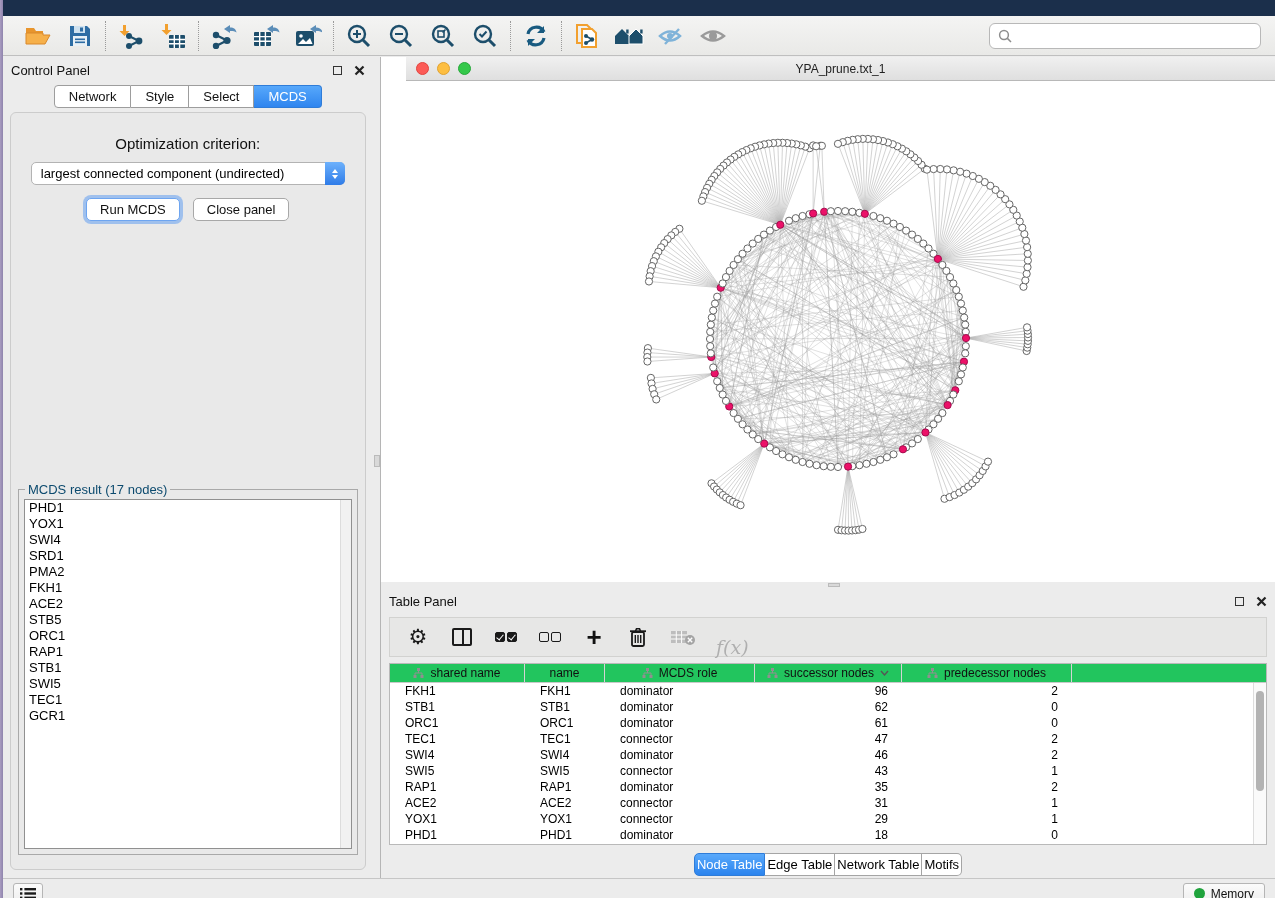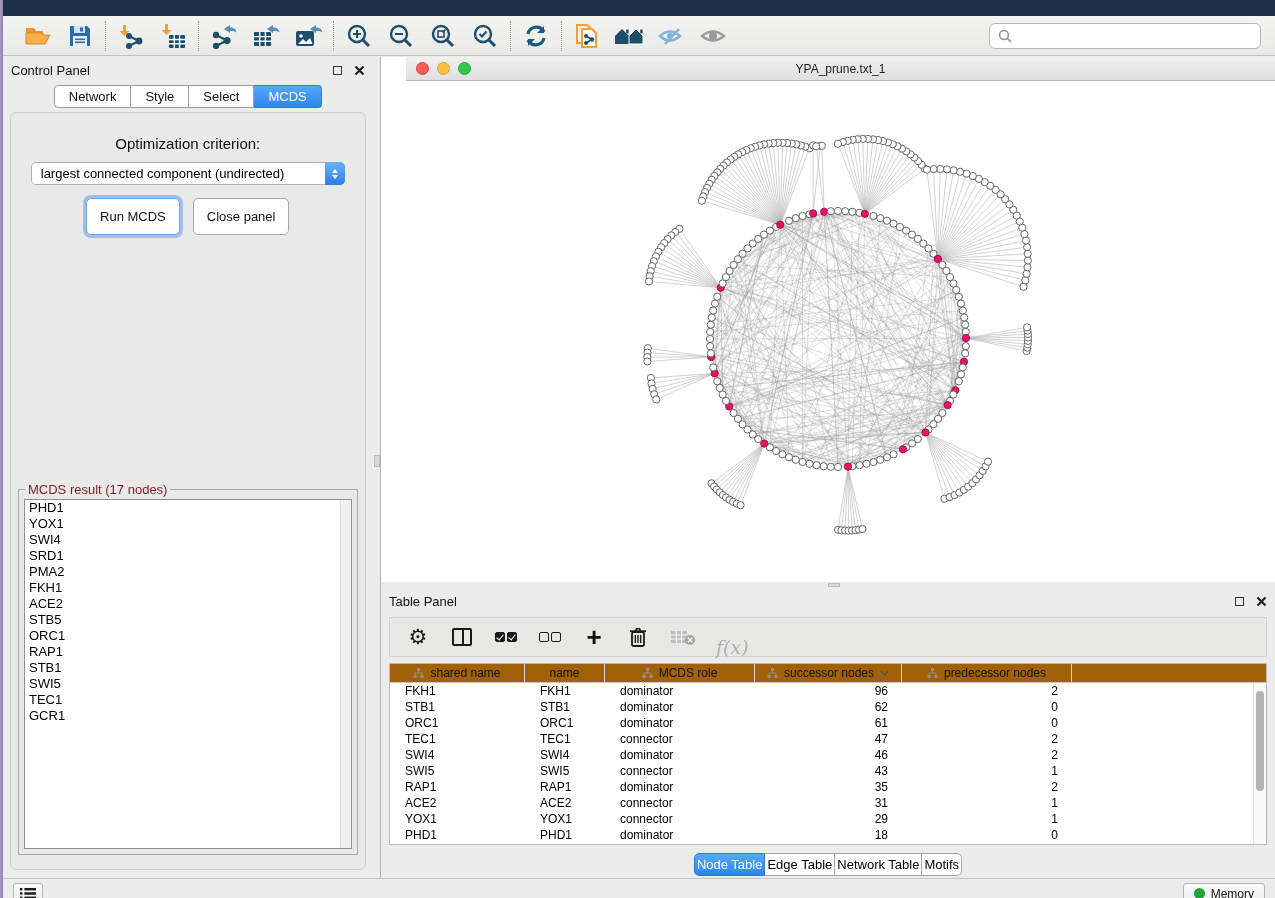--- a/index.html
+++ b/index.html
@@ -40,25 +40,25 @@
   .opt-label { text-align:center; font-size:15px; margin-top:22px; color:#111; }
   .combo { width:314px; height:23px; margin:10px auto 0; background:#fff; border:1px solid #b3b3b3;
     border-radius:5px; display:flex; align-items:center; position:relative; cursor:pointer; }
   .combo .val { font-size:13px; padding-left:9px; flex:1; white-space:nowrap; }
   .combo .step { width:20px; height:23px; margin:-1px -1px -1px 0; border-radius:0 5px 5px 0;
     background:linear-gradient(#6db1fc,#2f7ce8); display:flex; flex-direction:column; align-items:center; justify-content:center; gap:2px; }
   .combo .step i { width:0; height:0; border-left:3.5px solid transparent; border-right:3.5px solid transparent; }
   .combo .step .up { border-bottom:4px solid #fff; }
   .combo .step .dn { border-top:4px solid #fff; }
   .btnrow { display:flex; justify-content:center; gap:13px; margin-top:13px; }
-  .pbtn { font-size:13px; background:#fff; border:1px solid #a8a8a8; border-radius:5px; padding:10px 13px; cursor:pointer; color:#111; }
+  .pbtn { font-size:13px; background:#fff; border:1px solid #a8a8a8; border-radius:5px; padding:3px 13px; cursor:pointer; color:#111; }
   .pbtn.focused { box-shadow:0 0 0 3px rgba(110,165,240,.6); border-color:#6ea5f0; }
   .mcds-group { position:absolute; left:7px; right:7px; top:376px; bottom:14px;
     border:1px solid #a9a9a9; }
-  .mcds-legend { position:absolute; top:-8px; left:6px; background:#e9e9e9; font-size:13px; padding:0 3px; color:#7f1d1d; }
+  .mcds-legend { position:absolute; top:-8px; left:6px; background:#e9e9e9; font-size:13px; padding:0 3px; color:#0c4a6e; }
   .mcds-list { position:absolute; left:5px; right:5px; top:9px; bottom:5px; background:#fff;
     border:1px solid #909090; overflow:hidden; }
   .mcds-list .item { font-size:13px; line-height:16px; padding-left:4px; color:#000; }
   .mcds-scroll { position:absolute; right:0; top:0; bottom:0; width:11px; background:#f1f1f1; border-left:1px solid #dcdcdc; }
 
   
   .vsplit { width:8px; background:#ececec; position:relative; cursor:col-resize; }
   .vsplit .grip { position:absolute; top:398px; left:1px; width:6px; height:12px; background:#d9d9d9; border:1px solid #bbb; }
 
   
@@ -86,21 +86,21 @@
   .cols-glyph { width:20px; height:18px; border:2px solid #1a1a1a; border-radius:2px; position:relative; }
   .cols-glyph::after { content:""; position:absolute; left:50%; top:0; bottom:0; width:2px; background:#1a1a1a; }
   .ck { width:10px; height:10px; border:1.6px solid #1a1a1a; border-radius:2px; display:inline-block; margin:0 1px; position:relative; }
   .ck.on { background:#1a1a1a; }
   .ck.on::after { content:""; position:absolute; left:2px; top:0px; width:3px; height:6px;
     border:solid #fff; border-width:0 1.6px 1.6px 0; transform:rotate(40deg); }
   .plus-glyph { font-size:26px; font-weight:bold; color:#111; line-height:20px; }
   .fx-glyph { font-family:"DejaVu Serif",serif; font-style:italic; font-size:19px; color:#aaa;margin-top:20px; }
   .tablebox { margin:6px 8px 0; background:#fff; border:1px solid #b9b9b9; position:relative; height:182px; }
   .thead { display:grid; grid-template-columns:135px 80px 150px 147px 170px 1fr; height:19px;
-    background:#a16207; border-bottom:1px solid #c9c9c9; }
+    background:#22c55e; border-bottom:1px solid #c9c9c9; }
   .th { display:flex; align-items:center; justify-content:center; gap:6px; font-size:12px; color:#111;
     border-right:1px solid #d4d4d4; overflow:hidden; cursor:pointer; }
   .tbody .tr { display:grid; grid-template-columns:135px 80px 150px 147px 170px 1fr; height:16px; cursor:default; }
   .td { font-size:12px; color:#000; padding-left:15px; line-height:16px; white-space:nowrap; }
   .td.num { text-align:right; padding-right:14px; }
   .tscroll { position:absolute; right:0; top:19px; bottom:0; width:13px; background:#fafafa; border-left:1px solid #ddd; }
   .tscroll .thumb { position:absolute; left:2px; right:2px; top:8px; height:100px; background:#b3b3b3; border-radius:5px; }
   .bt-tabs { display:flex; justify-content:center; margin-top:8px; }
   .bt-tabs .tab { font-size:13px; padding:3px 2px; background:#fff; border:1px solid #a5a5a5; border-left:none; cursor:pointer; }
   .bt-tabs .tab:first-child { border-left:1px solid #a5a5a5; border-radius:5px 0 0 5px; }

